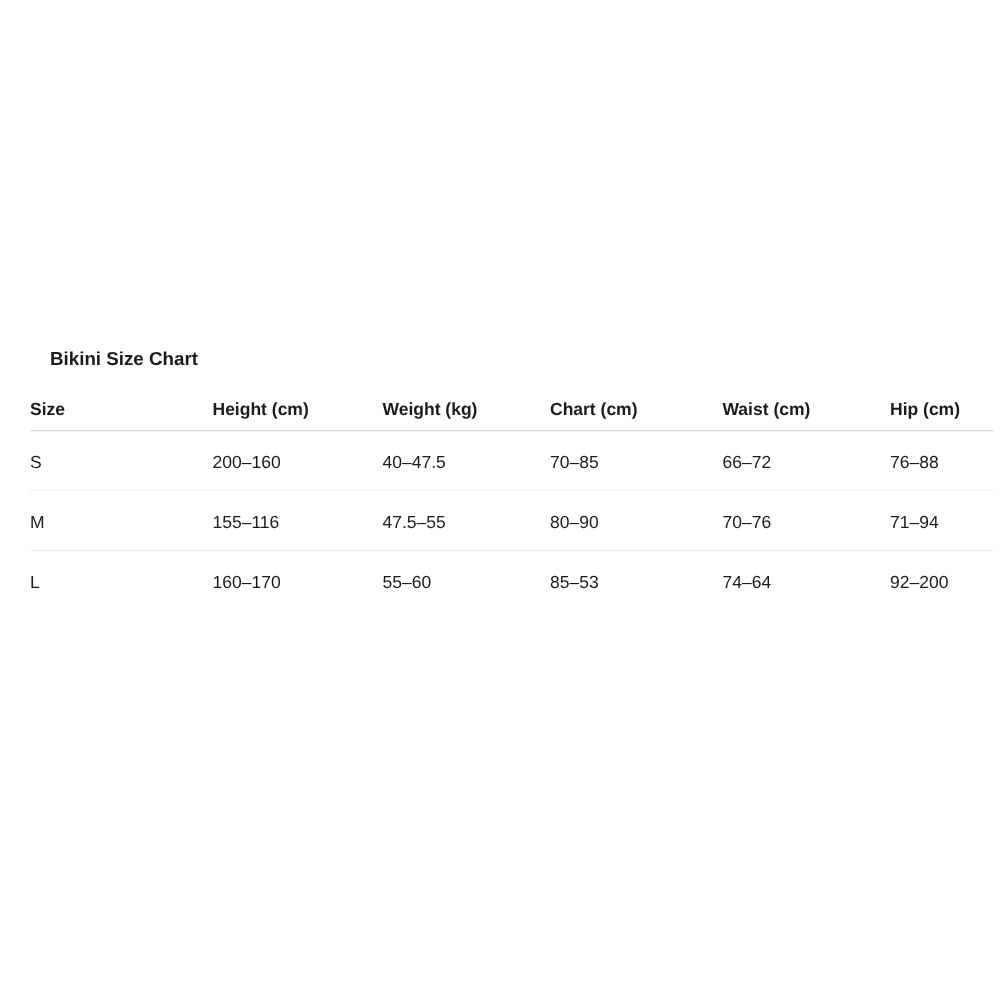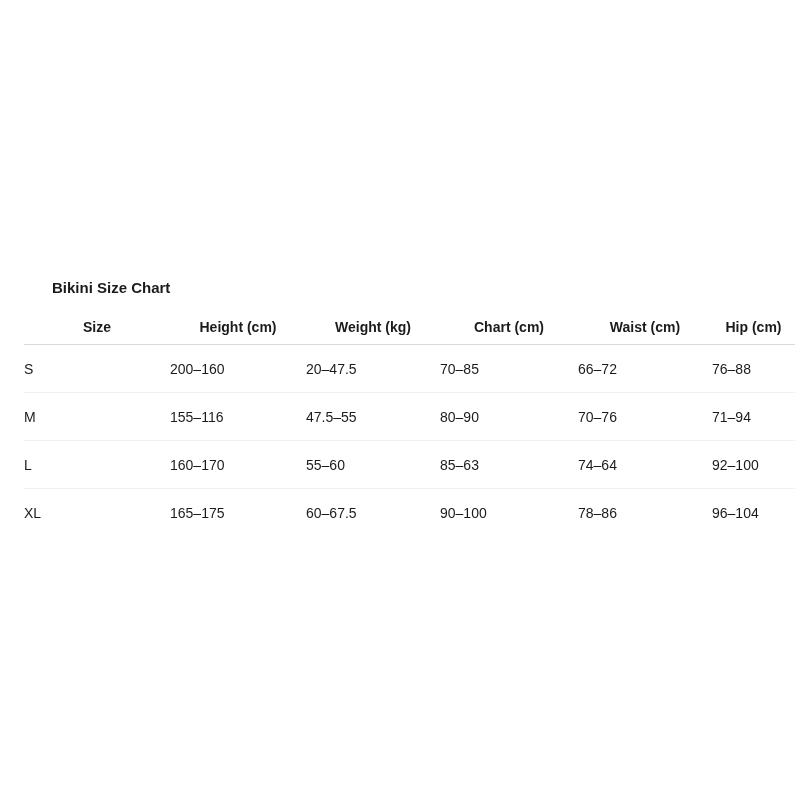--- a/index.html
+++ b/index.html
@@ -9,21 +9,21 @@
     font-family: "Liberation Sans", "DejaVu Sans", sans-serif;
     color: #1b1b1b;
     overflow: hidden;
   }
   .page {
     position: relative;
     width: 800px; height: 800px;
     padding-top: 279px;
   }
   .chart-title {
-    margin-left: 52px;
+    margin-left: 40px;
     font-size: 15px;
     font-weight: 600;
     line-height: 18px;
     color: #1b1b1b;
   }
   .size-table {
     margin-left: 24px;
     margin-top: 13px;
     width: 771px;
   }
@@ -44,21 +44,20 @@
     border-bottom: none;
   }
   .cell {
     font-size: 14px;
     line-height: 18px;
     white-space: nowrap;
     color: #1b1b1b;
   }
   .trow.header .cell {
     font-weight: 700;
-    text-align: center;
   }
 </style>
 </head>
 <body>
 
 <div class="page">
 
   <div class="chart-title">Bikini Size Chart</div>
 
   <div class="size-table">
@@ -68,47 +67,39 @@
       <div class="cell">Height (cm)</div>
       <div class="cell">Weight (kg)</div>
       <div class="cell">Chart (cm)</div>
       <div class="cell">Waist (cm)</div>
       <div class="cell">Hip (cm)</div>
     </div>
 
     <div class="trow body">
       <div class="cell">S</div>
       <div class="cell">200–160</div>
-      <div class="cell">20–47.5</div>
+      <div class="cell">40–47.5</div>
       <div class="cell">70–85</div>
       <div class="cell">66–72</div>
       <div class="cell">76–88</div>
     </div>
 
     <div class="trow body">
       <div class="cell">M</div>
       <div class="cell">155–116</div>
       <div class="cell">47.5–55</div>
       <div class="cell">80–90</div>
       <div class="cell">70–76</div>
       <div class="cell">71–94</div>
     </div>
 
     <div class="trow body">
       <div class="cell">L</div>
       <div class="cell">160–170</div>
       <div class="cell">55–60</div>
-      <div class="cell">85–63</div>
+      <div class="cell">85–53</div>
       <div class="cell">74–64</div>
-      <div class="cell">92–100</div>
+      <div class="cell">92–200</div>
     </div>
 
-    <div class="trow body">
-      <div class="cell">XL</div>
-      <div class="cell">165–175</div>
-      <div class="cell">60–67.5</div>
-      <div class="cell">90–100</div>
-      <div class="cell">78–86</div>
-      <div class="cell">96–104</div>
-    </div>
 
   </div>
 </div>
 
 </body></html>

